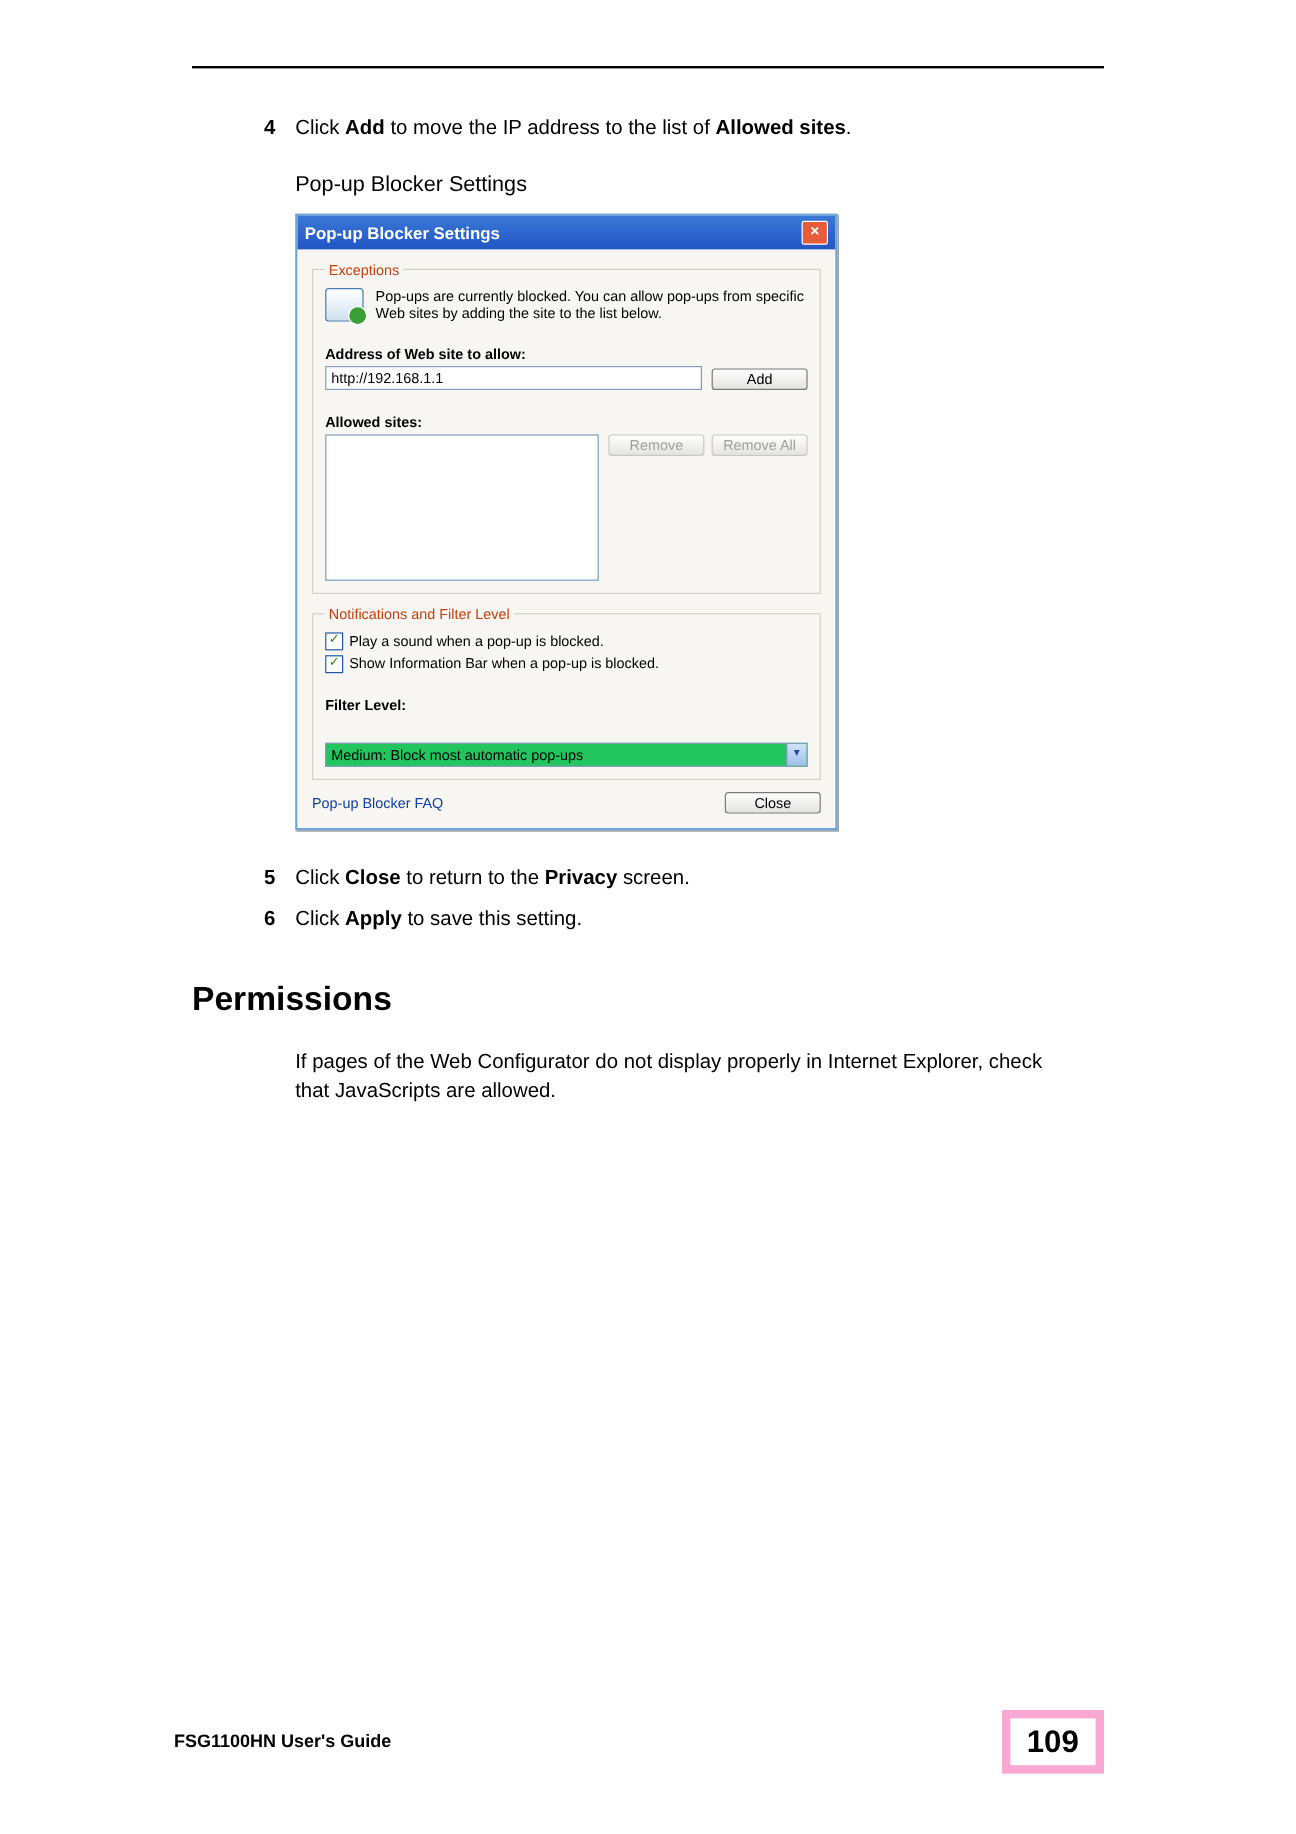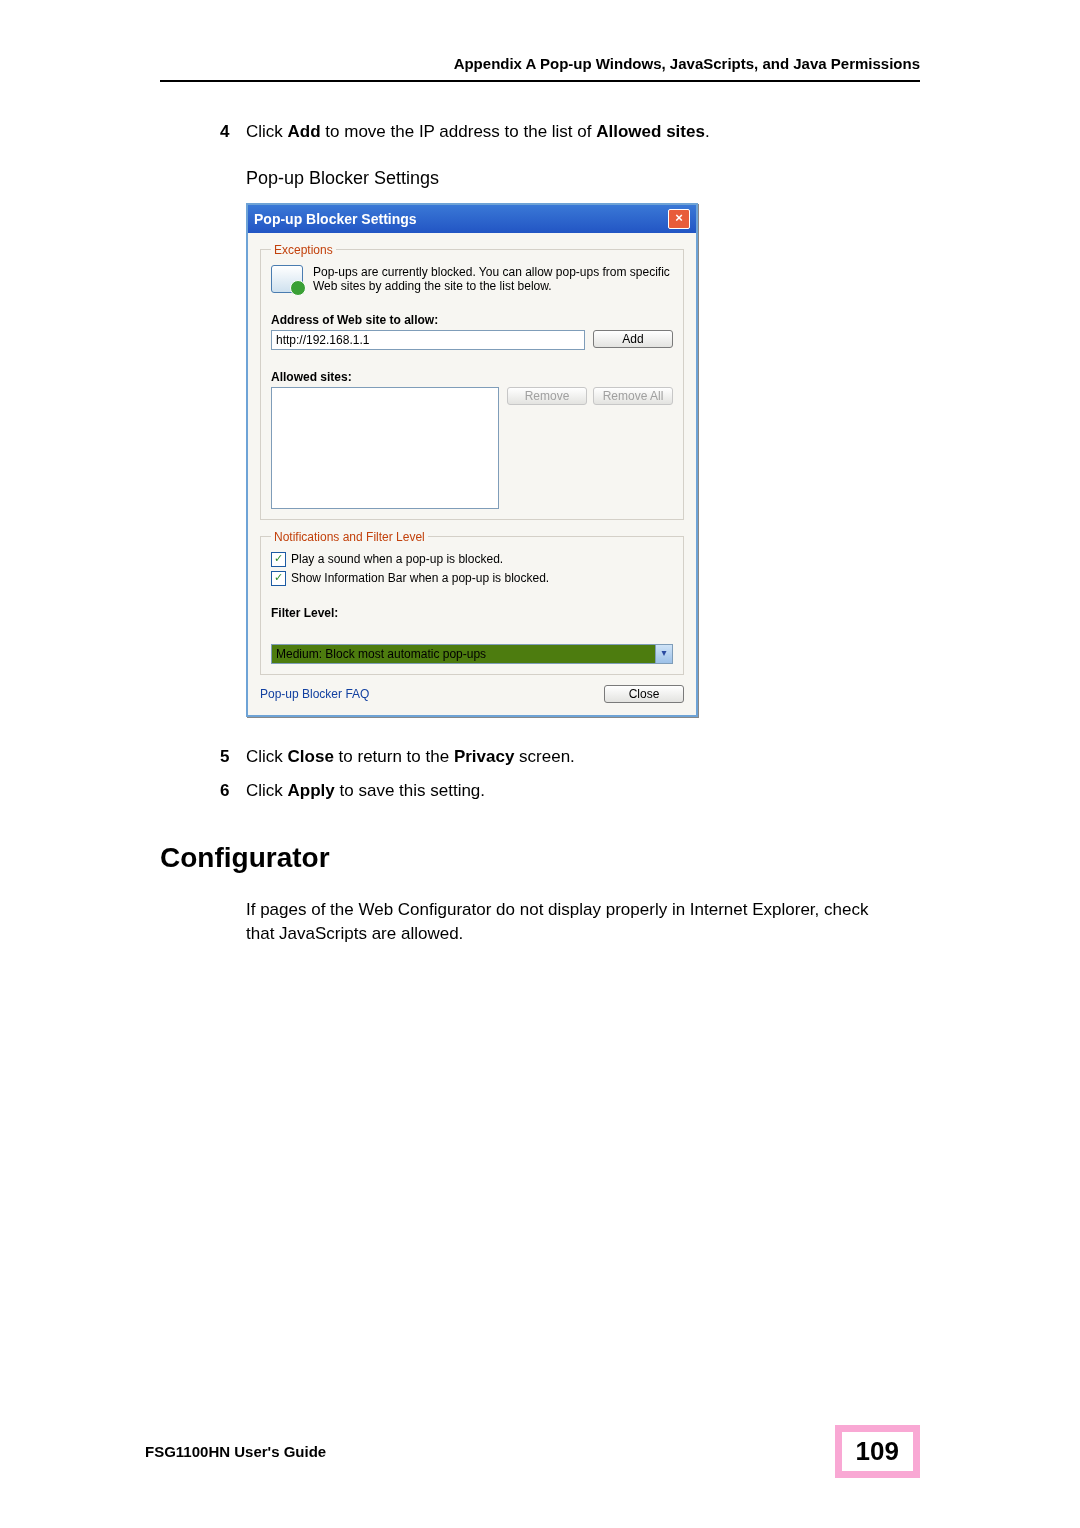--- a/index.html
+++ b/index.html
@@ -114,21 +114,21 @@
     border: 1px solid #fff;
   }
   .lbl {
     font-size: 12px;
     margin: 20px 0 3px 0;
     font-weight: bold;
   }
   .row {
     display: flex;
     gap: 8px;
-    align-items: flex-start;
+    align-items: flex-end;
   }
   input.text {
     flex: 1;
     font-size: 12px;
     padding: 2px 4px;
     border: 1px solid #7f9db9;
     background: #fff;
   }
   .winbtn {
     font-size: 12px;
@@ -172,21 +172,21 @@
     border: 1px solid #1c5aa3;
     background: #fff;
     color: #2a8a2a;
     font-size: 11px;
     line-height: 11px;
     text-align: center;
   }
   .select {
     display: flex;
     border: 1px solid #7f9db9;
-    background: #4d7c0f;
+    background: #22c55e;
     font-size: 12px;
     margin-top: 24px;
   }
   .select .val {
     flex: 1;
     padding: 2px 4px;
   }
   .select .arrow {
     width: 16px;
     background: linear-gradient(#cfe3f7,#9dc1e8);
@@ -234,21 +234,20 @@
     border: 7px solid #f9a8d4;
     padding: 4px 14px;
     font-size: 26px;
     font-weight: bold;
   }
 </style>
 </head>
 <body>
 
 <div class="page">
-  <div class="header-right">Appendix A Pop-up Windows, JavaScripts, and Java Permissions</div>
   <div class="hr"></div>
 
   <div class="step">
     <div class="step-num">4</div>
     <div>
       <span>Click </span><b>Add</b><span> to move the IP address to the list of </span><b>Allowed sites</b><span>.</span>
     </div>
   </div>
 
   <div class="figure-caption">Pop-up Blocker Settings</div>
@@ -313,20 +312,20 @@
     </div>
   </div>
 
   <div class="step">
     <div class="step-num">6</div>
     <div>
       <span>Click </span><b>Apply</b><span> to save this setting.</span>
     </div>
   </div>
 
-  <div class="section-h">Configurator</div>
+  <div class="section-h">Permissions</div>
   <div class="body-text">If pages of the Web Configurator do not display properly in Internet Explorer, check that JavaScripts are allowed.</div>
 </div>
 
 <div class="footer">
   <div class="footer-left">FSG1100HN User's Guide</div>
   <div class="page-num">109</div>
 </div>
 
 </body></html>

